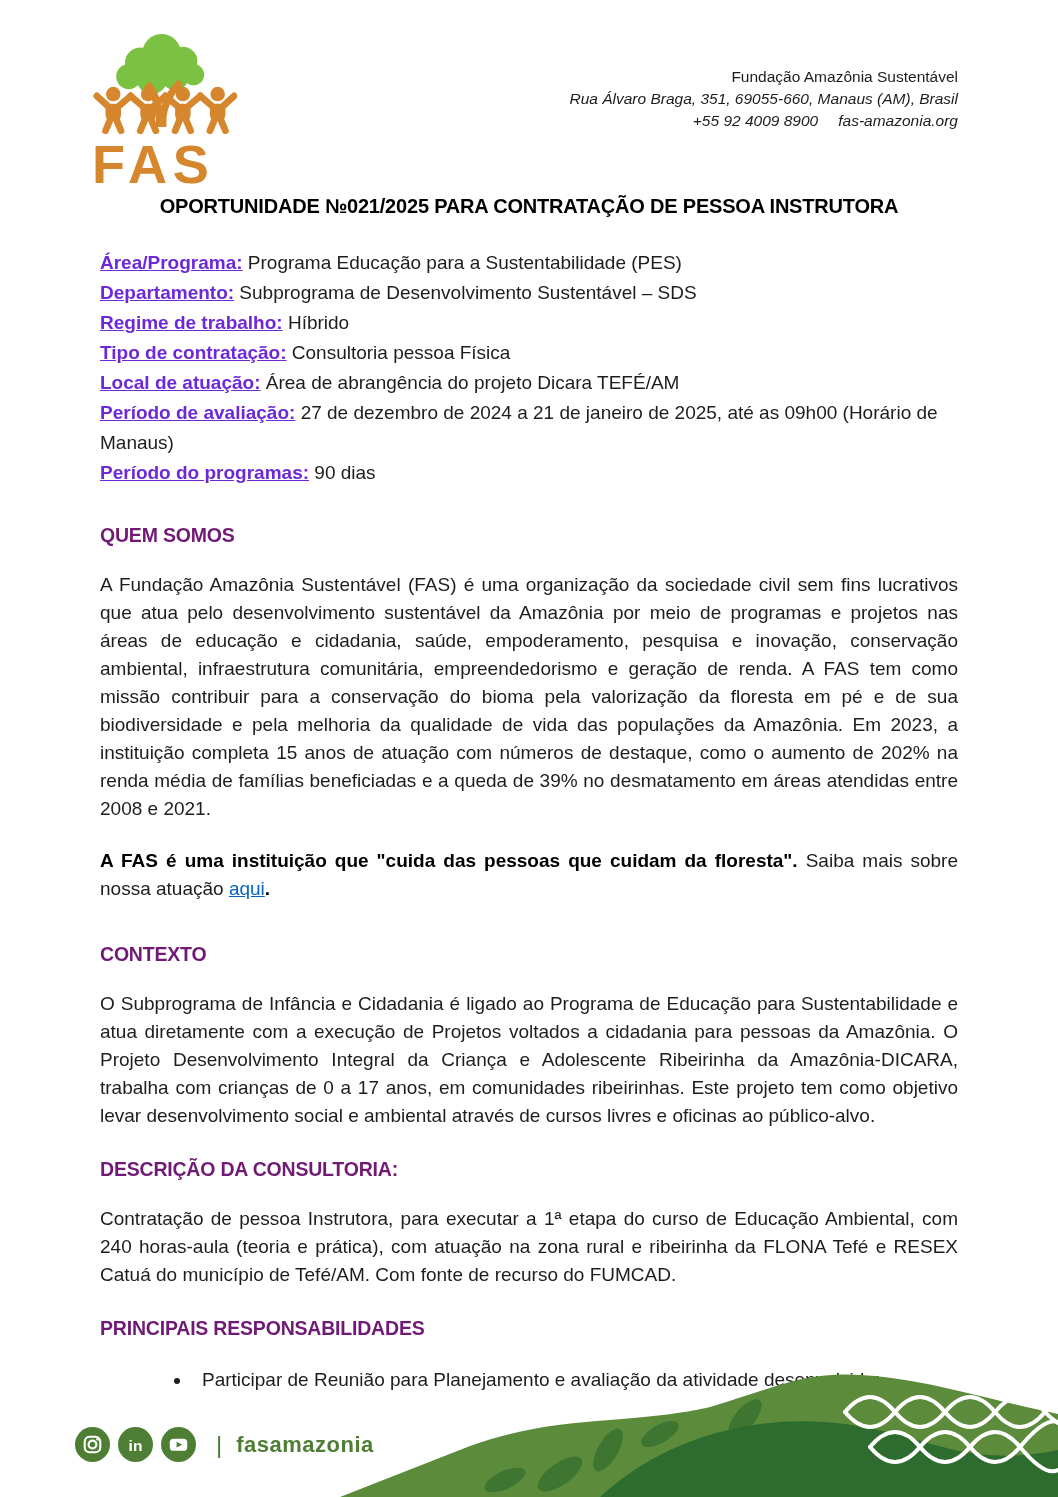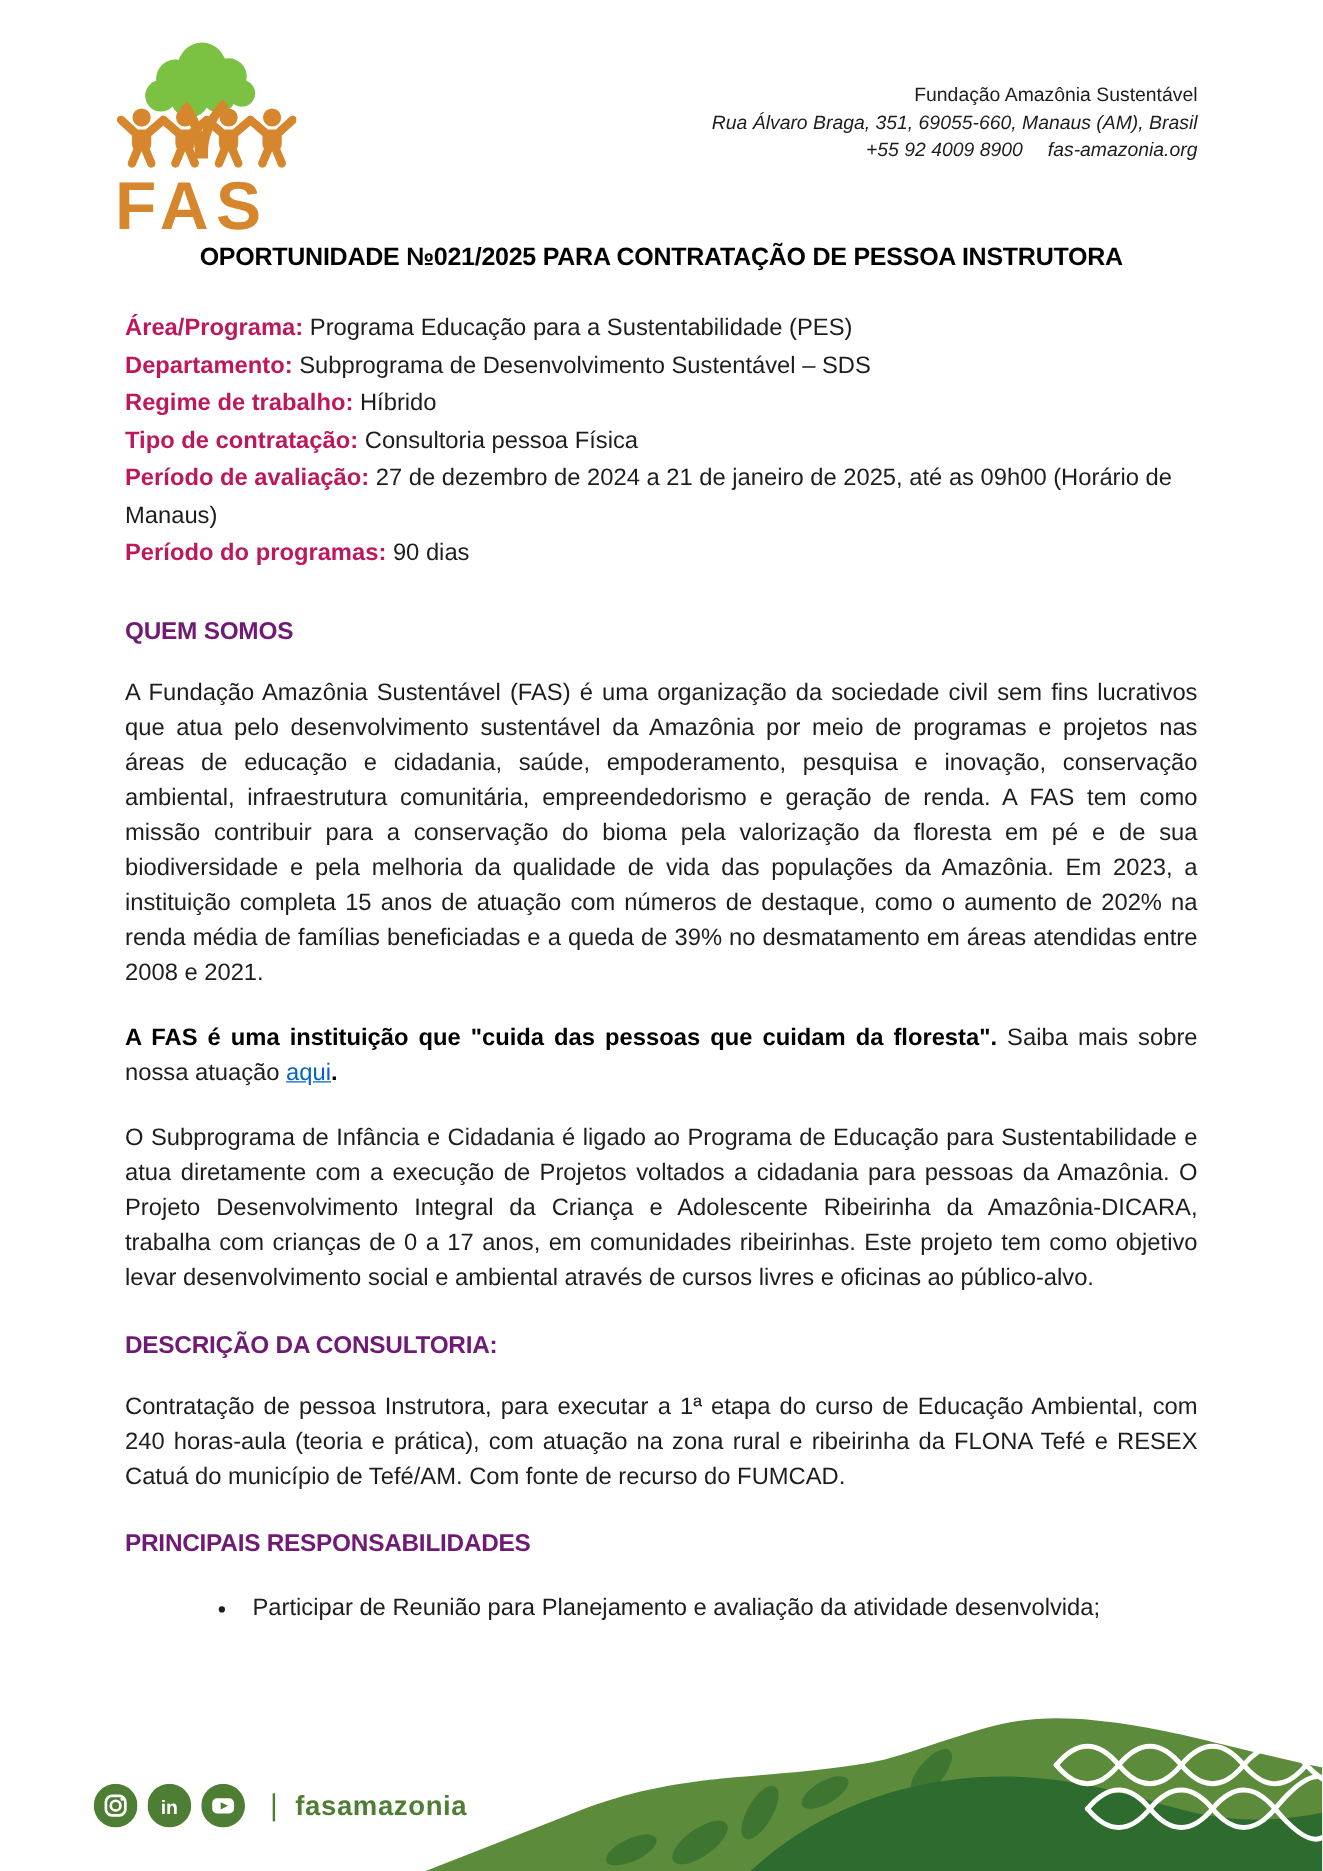--- a/index.html
+++ b/index.html
@@ -26,21 +26,21 @@
     margin:193px 90px 0 90px;
     text-align:center;
     font-weight:bold;
     font-size:20px;line-height:27px;
     letter-spacing:-0.2px;
     color:#000;
   }
   
   .content{margin:0 100px;}
   .details{margin-top:28px;font-size:19px;line-height:30px;}
-  .detail-row strong{font-weight:bold;color:#be185d;}
+  .detail-row strong{font-weight:bold;color:#6d28d9;text-decoration:underline;}
   .section-heading{
     font-weight:bold;font-size:19.5px;color:#701a75;
     margin:0;letter-spacing:-0.2px;
   }
   .h-quem{margin-top:36px;}
   .h-contexto{margin-top:40px;}
   .h-descricao{margin-top:28px;}
   .h-principais{margin-top:28px;}
   .para{
     margin:24px 0 0 0;
@@ -140,31 +140,33 @@
     <div>OPORTUNIDADE №021/2025 PARA CONTRATAÇÃO DE PESSOA INSTRUTORA</div>
   </div>
 
   <div class="content">
 
     <div class="details">
       <div class="detail-row"><strong>Área/Programa:</strong> <span>Programa Educação para a Sustentabilidade (PES)</span></div>
       <div class="detail-row"><strong>Departamento:</strong> <span>Subprograma de Desenvolvimento Sustentável – SDS</span></div>
       <div class="detail-row"><strong>Regime de trabalho:</strong> <span>Híbrido</span></div>
       <div class="detail-row"><strong>Tipo de contratação:</strong> <span>Consultoria pessoa Física</span></div>
+      <div class="detail-row"><strong>Local de atuação:</strong> <span>Área de abrangência do projeto Dicara TEFÉ/AM</span></div>
       <div class="detail-row"><strong>Período de avaliação:</strong> <span>27 de dezembro de 2024 a 21 de janeiro de 2025, até as 09h00 (Horário de Manaus)</span></div>
       <div class="detail-row"><strong>Período do programas:</strong> <span>90 dias</span></div>
     </div>
 
     <h2 class="section-heading h-quem">QUEM SOMOS</h2>
     <p class="para">A Fundação Amazônia Sustentável (FAS) é uma organização da sociedade civil sem fins lucrativos que atua pelo desenvolvimento sustentável da Amazônia por meio de programas e projetos nas áreas de educação e cidadania, saúde, empoderamento, pesquisa e inovação, conservação ambiental, infraestrutura comunitária, empreendedorismo e geração de renda. A FAS tem como missão contribuir para a conservação do bioma pela valorização da floresta em pé e de sua biodiversidade e pela melhoria da qualidade de vida das populações da Amazônia. Em 2023, a instituição completa 15 anos de atuação com números de destaque, como o aumento de 202% na renda média de famílias beneficiadas e a queda de 39% no desmatamento em áreas atendidas entre 2008 e 2021.</p>
 
     <p class="para highlight">
       <strong>A FAS é uma instituição que "cuida das pessoas que cuidam da floresta".</strong><span> Saiba mais sobre nossa atuação </span><a class="link">aqui</a><strong>.</strong>
     </p>
 
+    <h2 class="section-heading h-contexto">CONTEXTO</h2>
     <p class="para">O Subprograma de Infância e Cidadania é ligado ao Programa de Educação para Sustentabilidade e atua diretamente com a execução de Projetos voltados a cidadania para pessoas da Amazônia. O Projeto Desenvolvimento Integral da Criança e Adolescente Ribeirinha da Amazônia-DICARA, trabalha com crianças de 0 a 17 anos, em comunidades ribeirinhas. Este projeto tem como objetivo levar desenvolvimento social e ambiental através de cursos livres e oficinas ao público-alvo.</p>
 
     <h2 class="section-heading h-descricao">DESCRIÇÃO DA CONSULTORIA:</h2>
     <p class="para">Contratação de pessoa Instrutora, para executar a 1ª etapa do curso de Educação Ambiental, com 240 horas-aula (teoria e prática), com atuação na zona rural e ribeirinha da FLONA Tefé e RESEX Catuá do município de Tefé/AM. Com fonte de recurso do FUMCAD.</p>
 
     <h2 class="section-heading h-principais">PRINCIPAIS RESPONSABILIDADES</h2>
     <ul class="resp">
       <li>Participar de Reunião para Planejamento e avaliação da atividade desenvolvida;</li>
     </ul>
 

